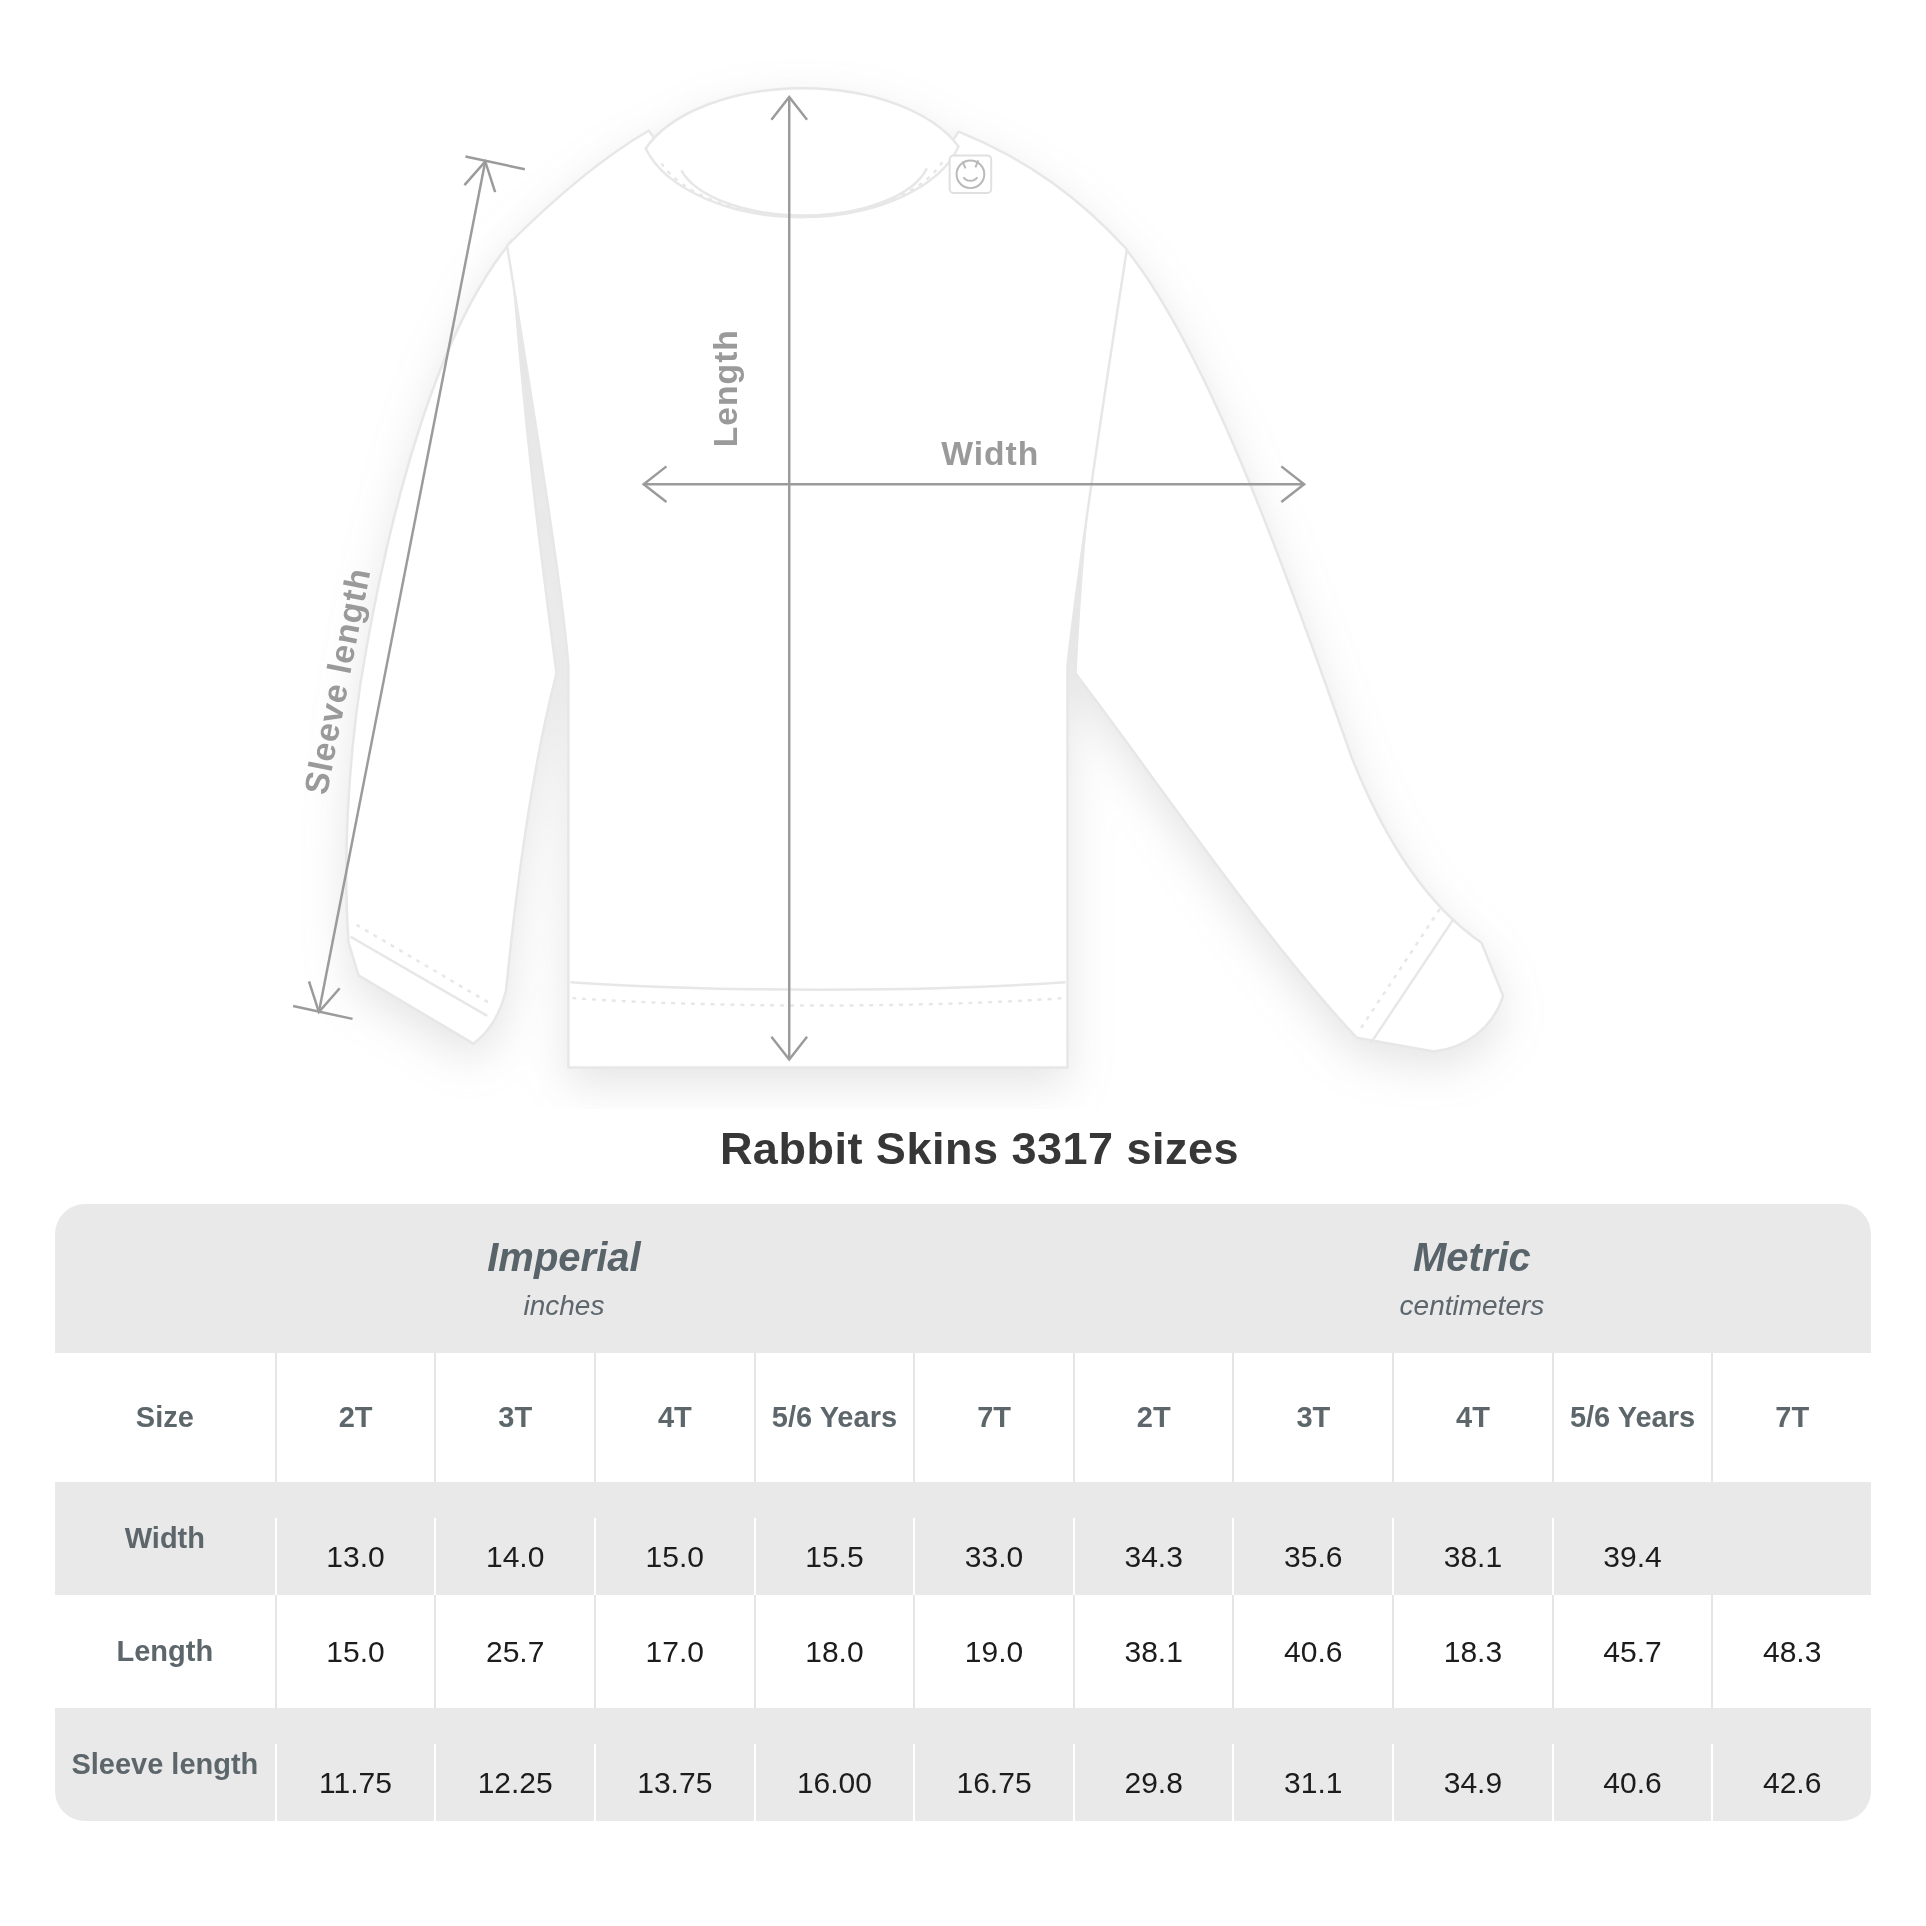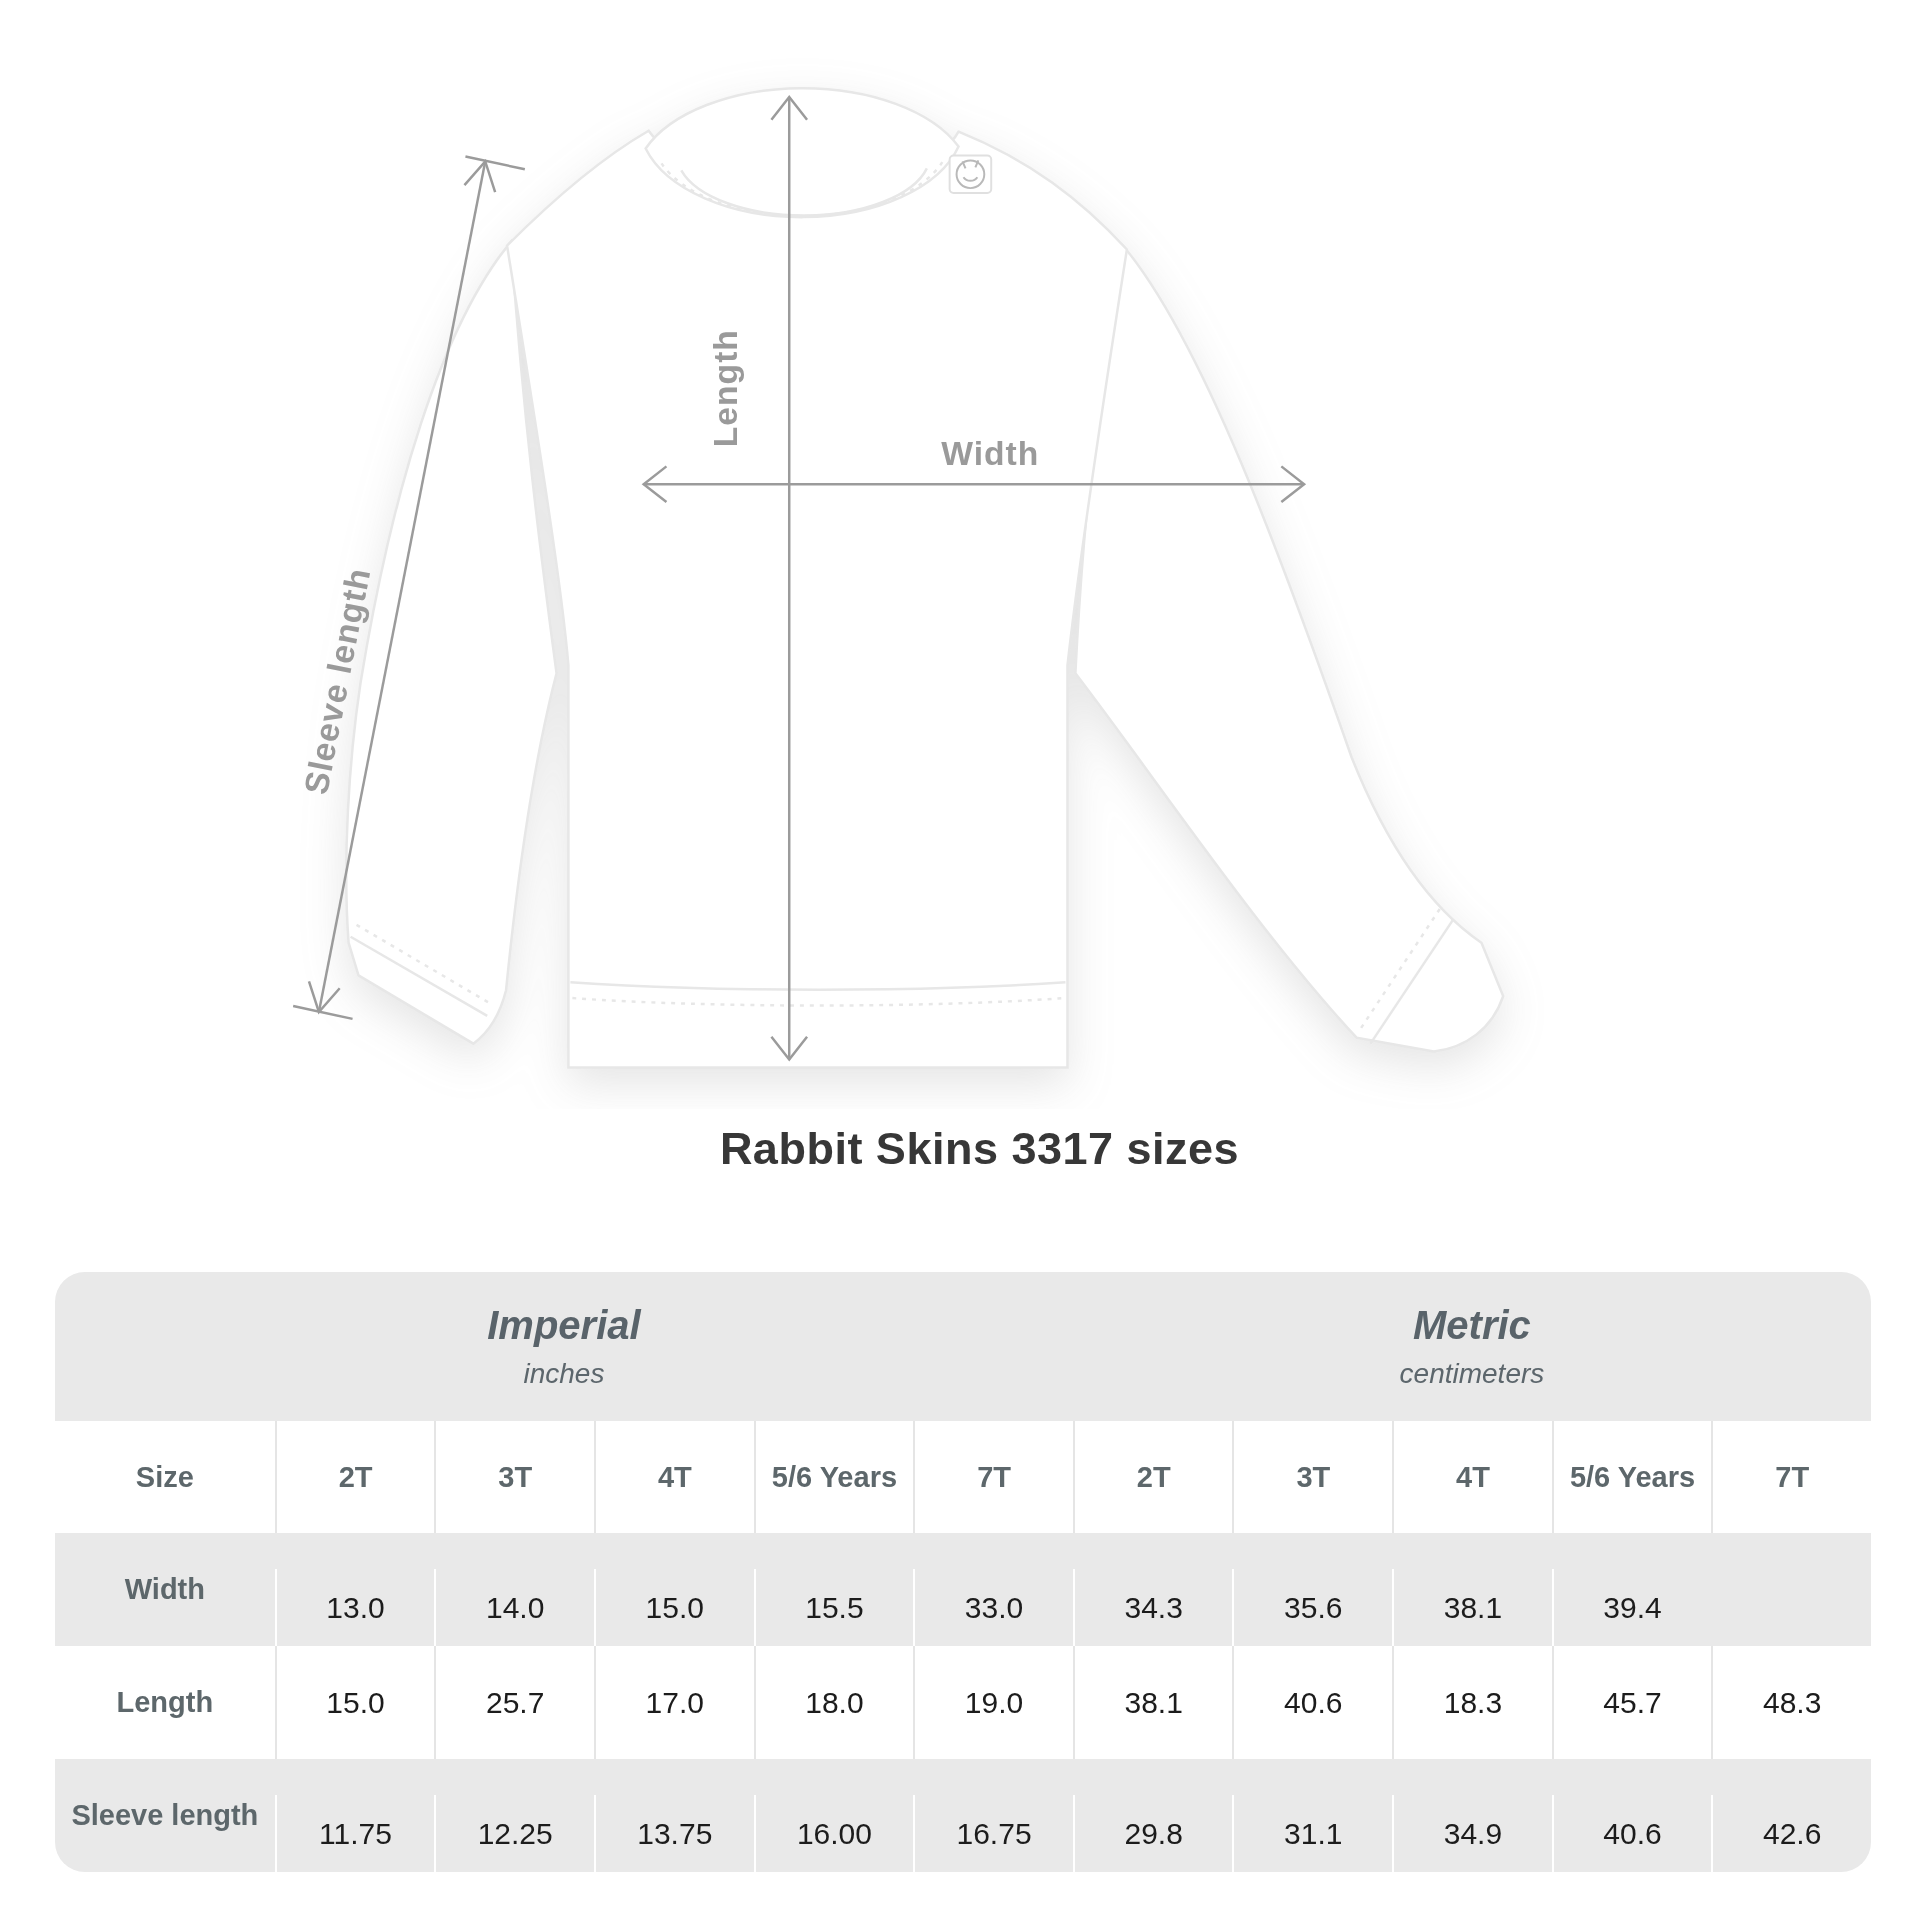--- a/index.html
+++ b/index.html
@@ -18,33 +18,33 @@
   .tag rect{fill:#ffffff;stroke:#e0e0e0;stroke-width:2;}
   .tag circle,.tag path{fill:none;stroke:#b9b9b9;stroke-width:2;}
   
   .chart-title{
     position:absolute;left:16px;top:1123px;width:100%;
     text-align:center;font-size:45px;font-weight:bold;color:#373737;
     letter-spacing:0.5px;
   }
   
   .size-table{
-    position:absolute;left:55px;top:1272px;width:1816px;
+    position:absolute;left:55px;top:1204px;width:1816px;
     border-radius:30px;overflow:hidden;
   }
   .unit-band{display:flex;background:#e9e9e9;height:149px;}
   .unit-half{display:flex;flex-direction:column;align-items:center;justify-content:center;}
   .unit-half.imperial{width:56.05%;}
   .unit-half.metric{width:43.95%;}
   .unit-name{font-size:40px;font-weight:bold;font-style:italic;color:#59636a;}
   .unit-sub{font-size:28px;font-style:italic;color:#5c666c;margin-top:10px;}
   .t-row{display:grid;grid-template-columns:12.1% repeat(10,1fr);}
   .t-row > div{display:flex;align-items:center;justify-content:center;}
   .t-row > div + div{border-left:2px solid #e5e5e5;}
-  .t-row.head{height:112px;background:#ffffff;}
+  .t-row.head{height:129px;background:#ffffff;}
   .t-row.data{height:113px;background:#ffffff;}
   .t-row.shade{background:#e9e9e9;}
   .t-row.shade > div + div{border-left-color:#ffffff;margin-top:36px;}
   .col-h,.row-label{font-weight:bold;font-size:29px;color:#5d676b;}
   .cell{font-size:30px;color:#1c1c1c;}
 </style>
 </head>
 <body>
 
 <svg class="diagram-svg" width="1927" height="1109" viewBox="0 0 1946 1120" xmlns="http://www.w3.org/2000/svg">

